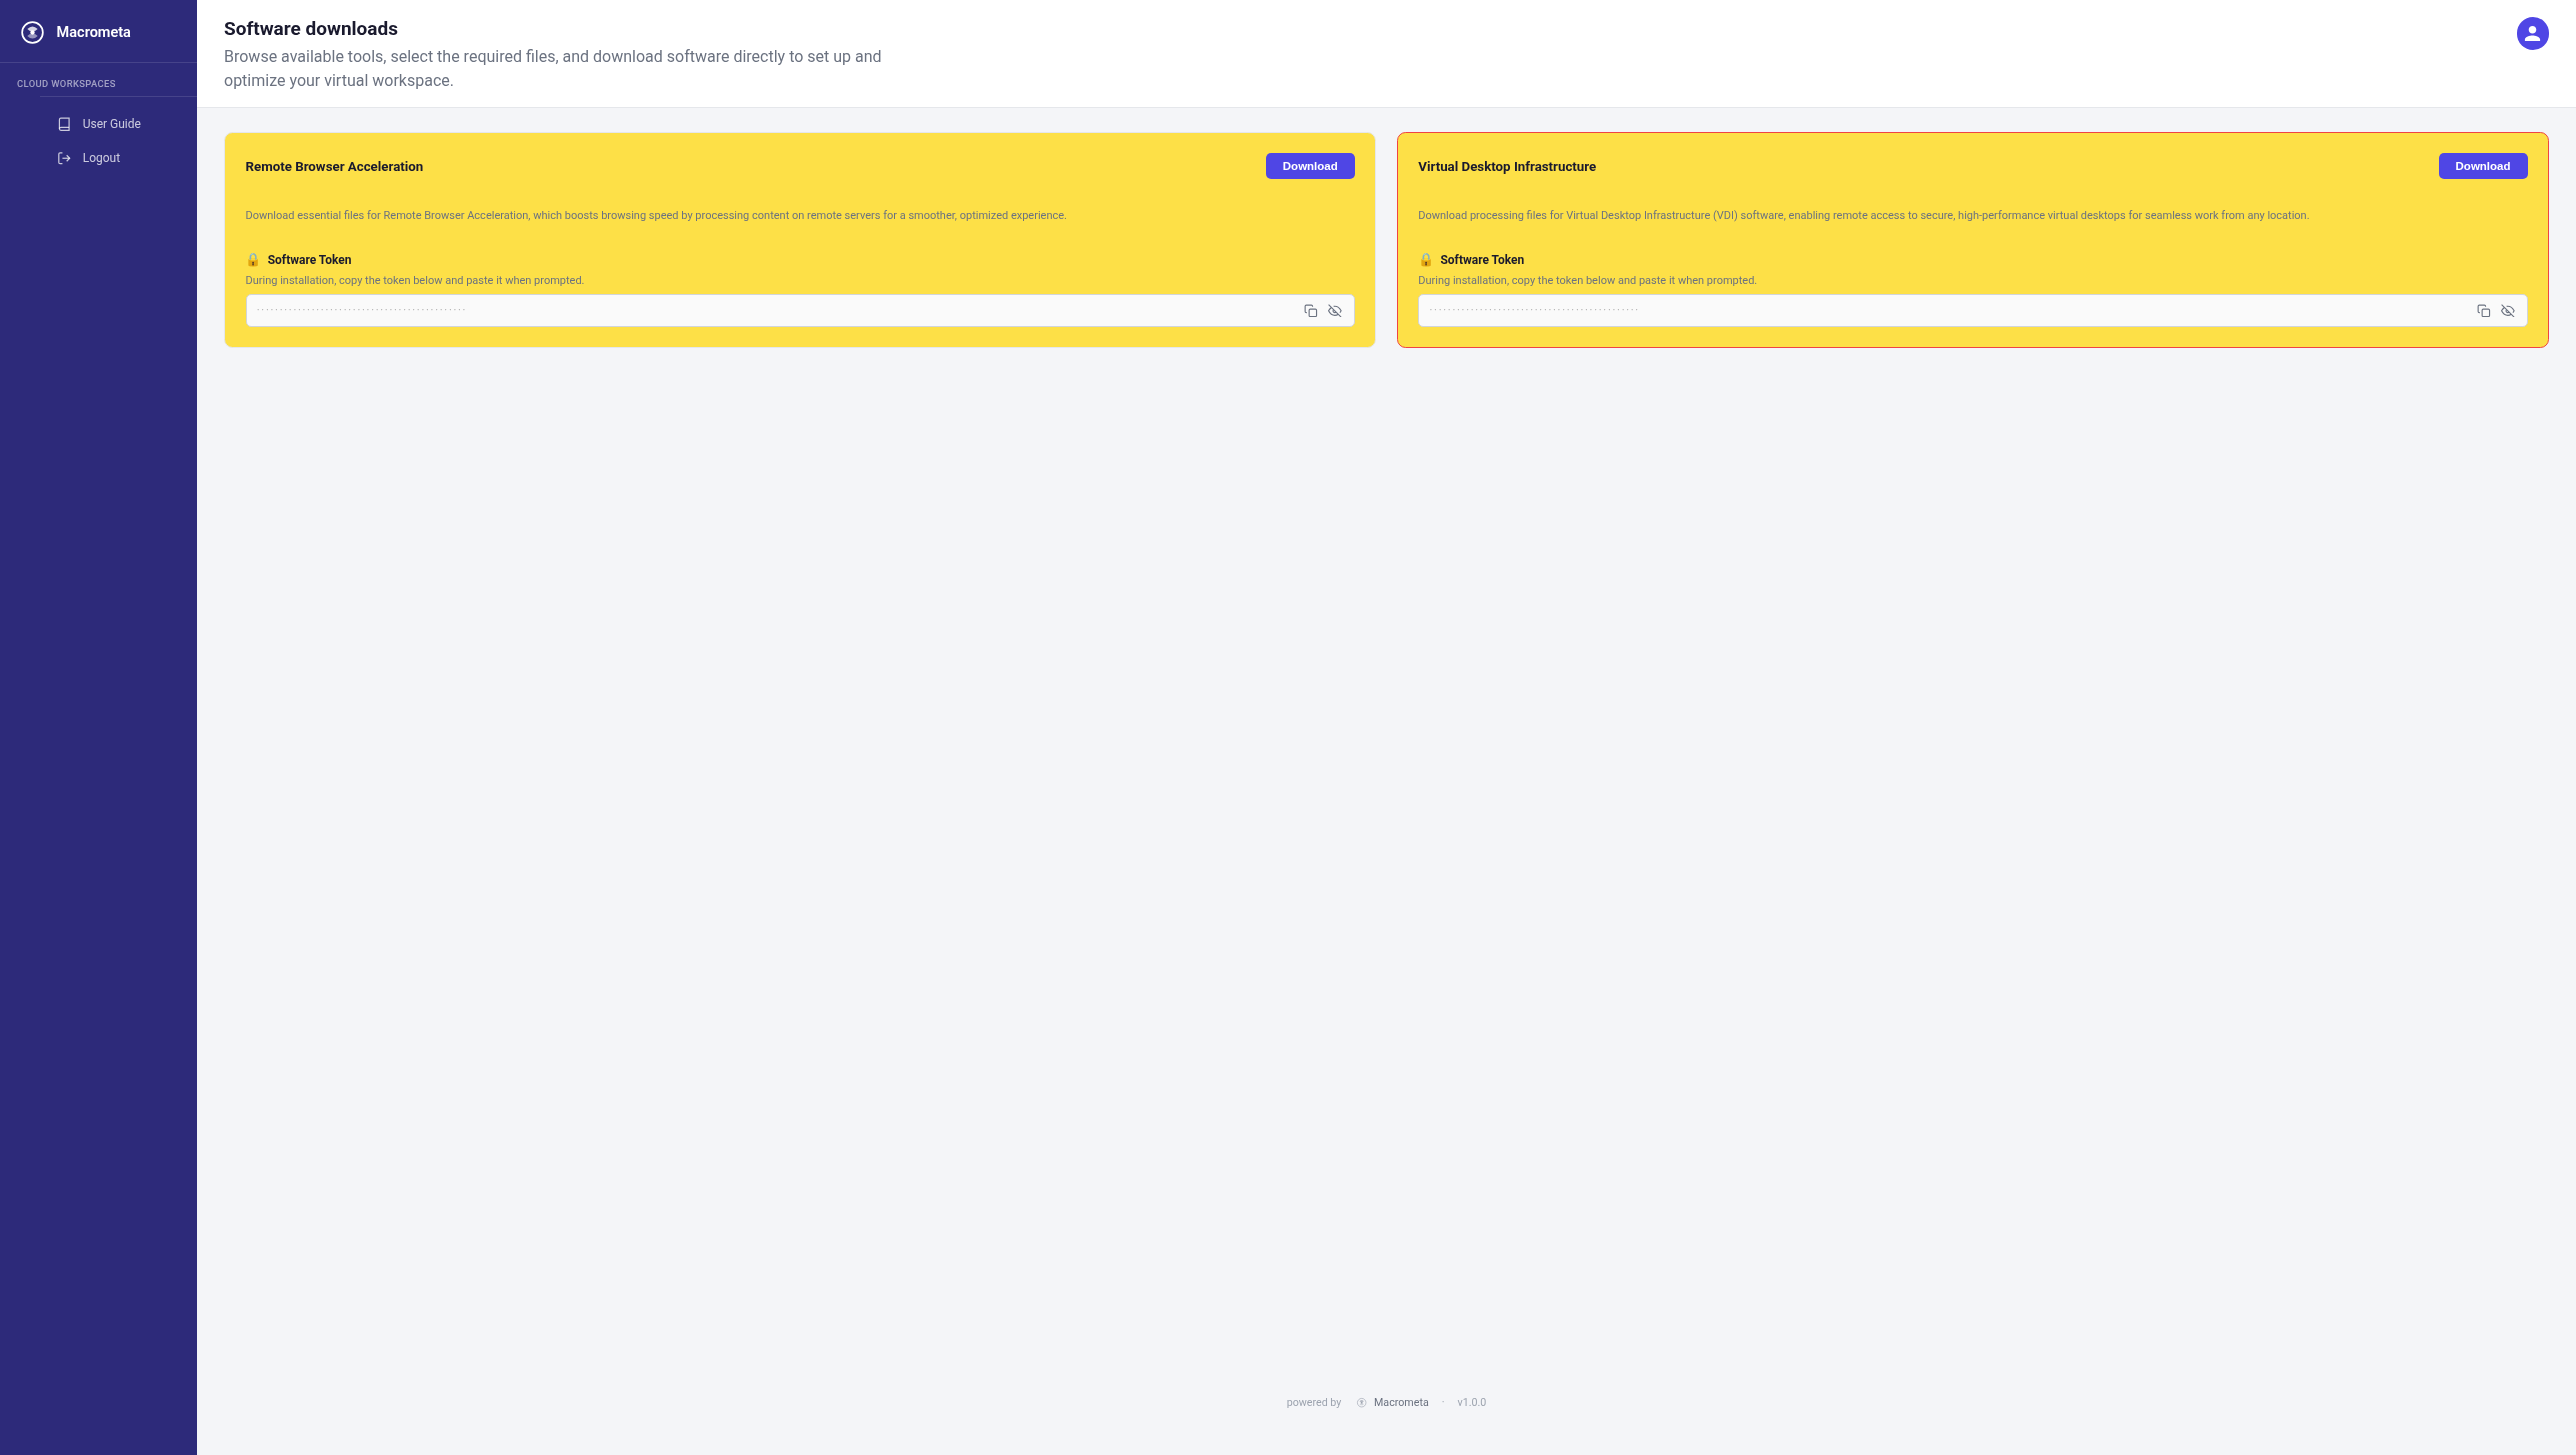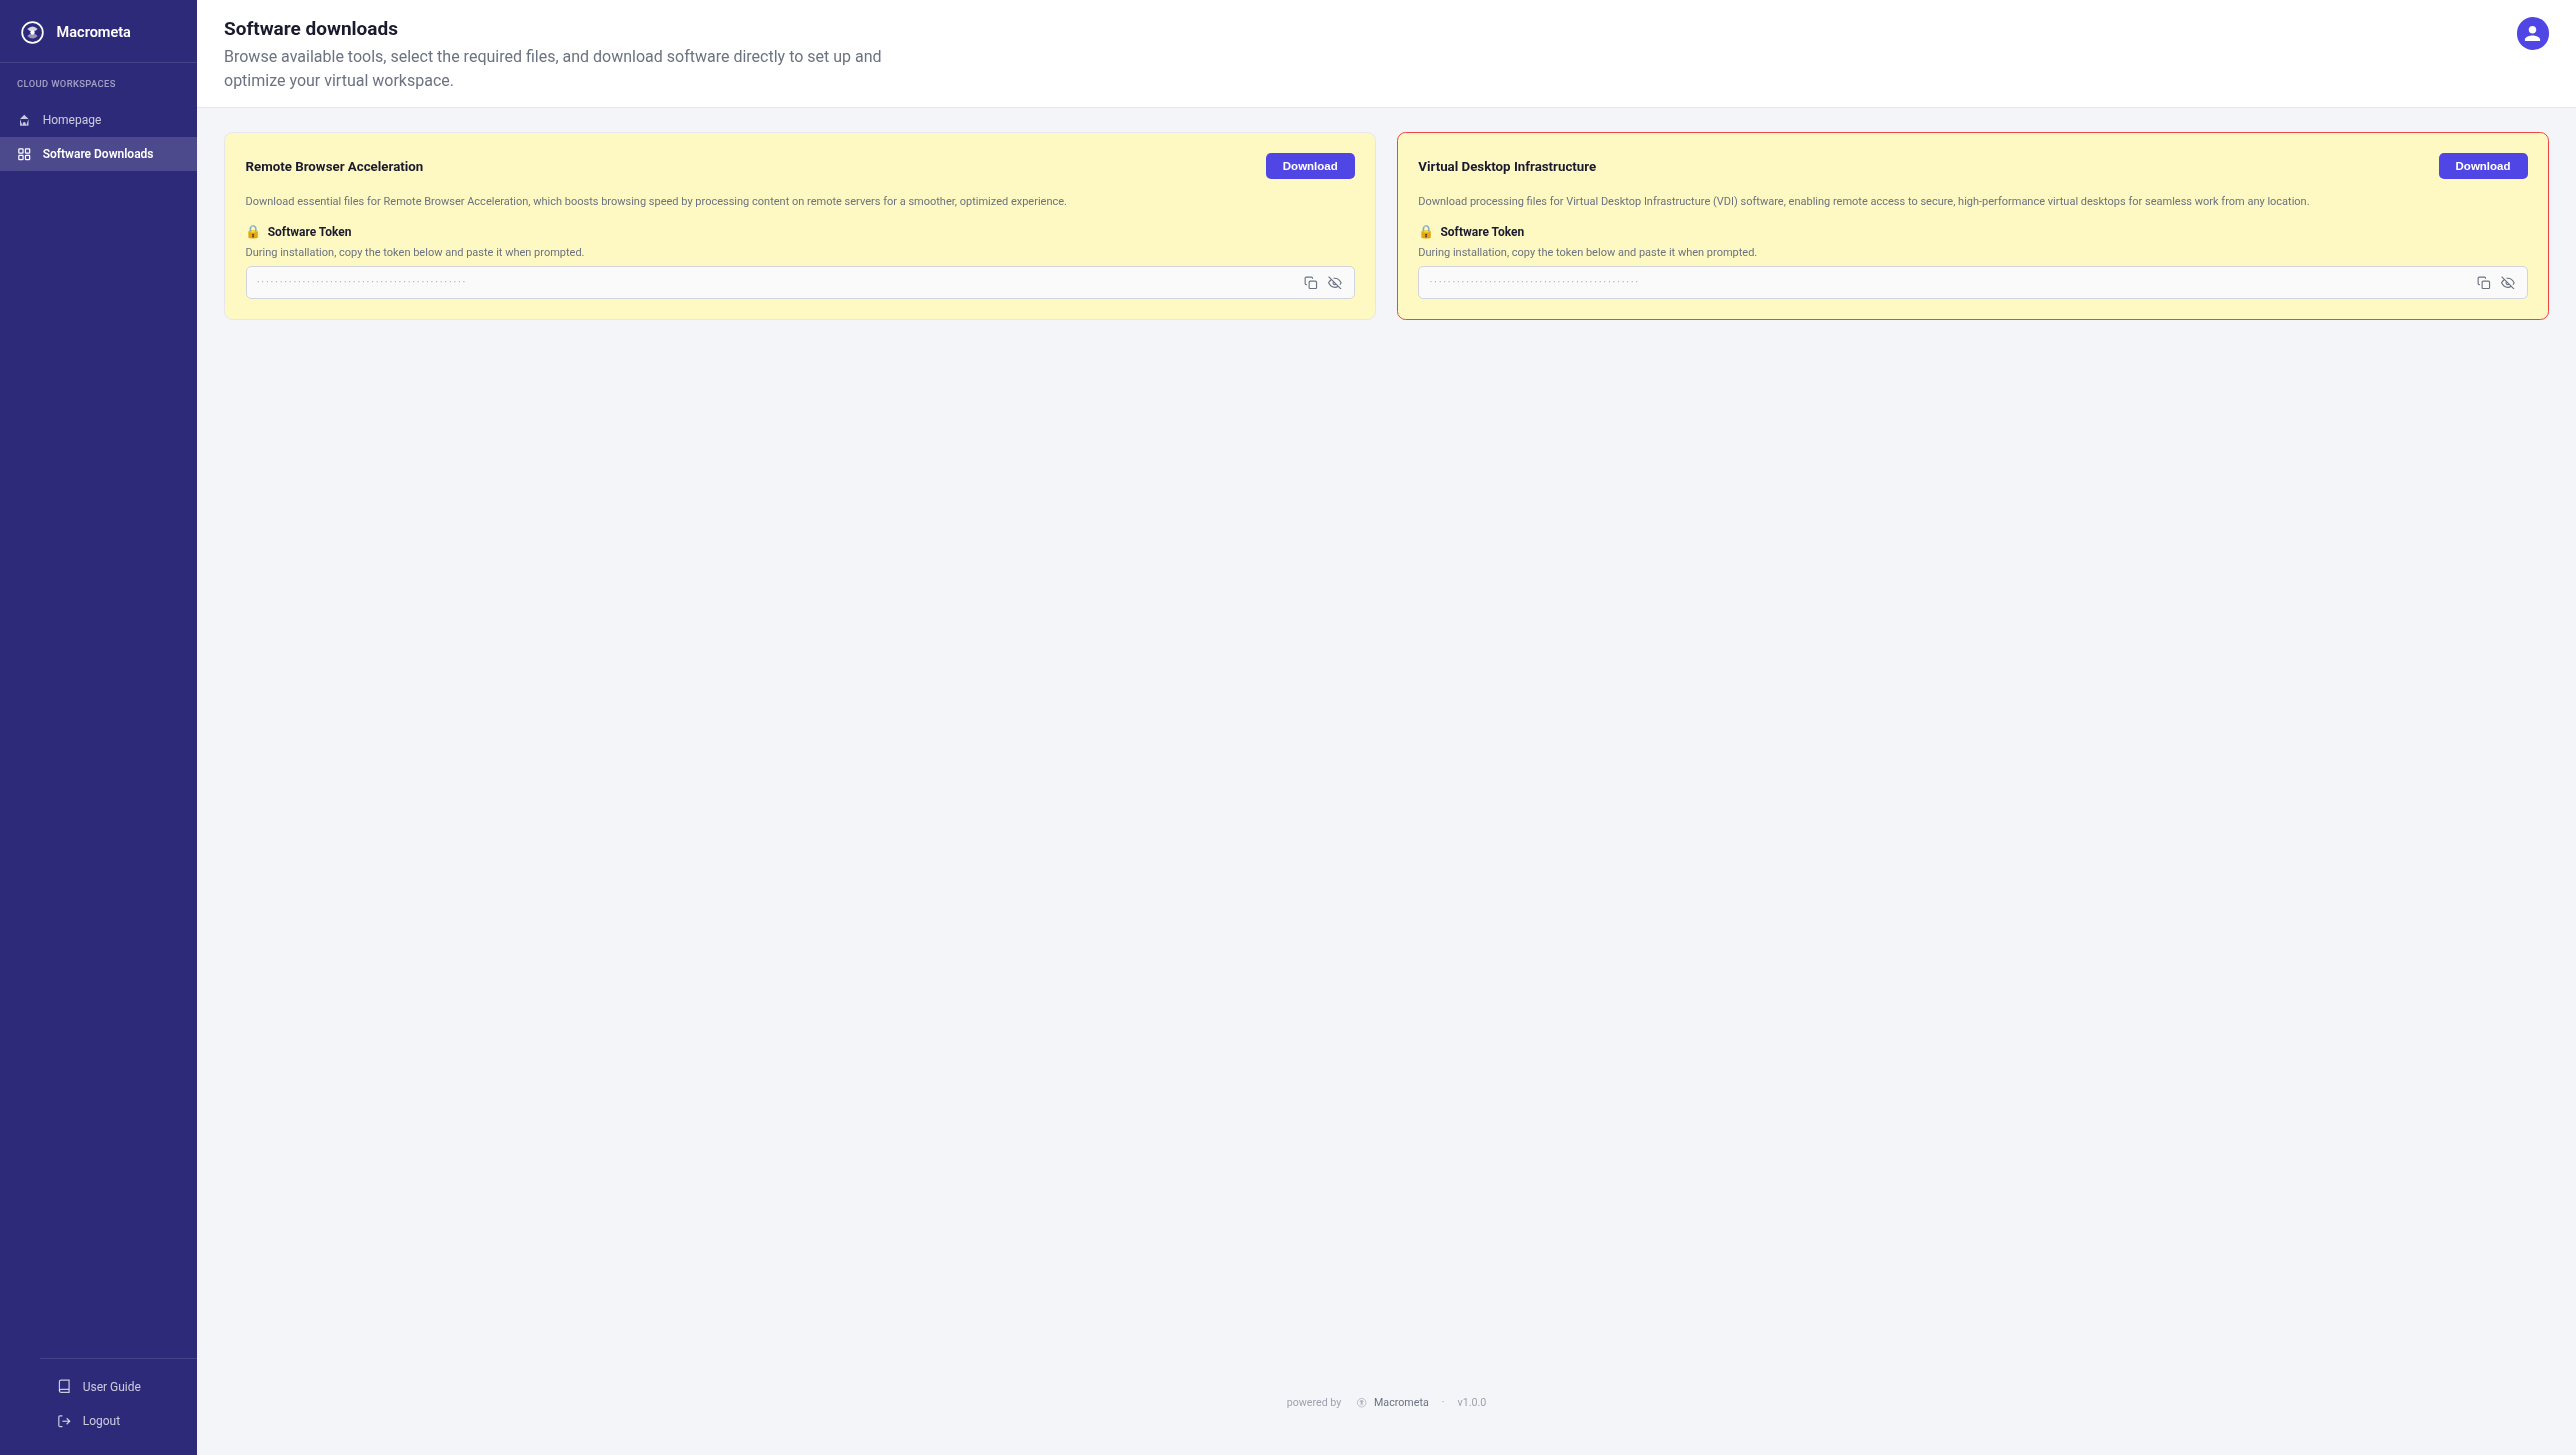--- a/index.html
+++ b/index.html
@@ -139,27 +139,27 @@
 
     
     .cards-grid {
       display: grid;
       grid-template-columns: 1fr 1fr;
       gap: 20.5px;
       margin-bottom: auto;
     }
 
     .card {
-      background: #fef9c3;
+      background: #fde047;
       border-radius: 8.6px;
       border: 0.9px solid #e5e7eb;
       padding: 20.5px;
       display: flex;
       flex-direction: column;
-      gap: 14px;
+      gap: 28px;
     }
 
     .card-header {
       display: flex;
       align-items: center;
       justify-content: space-between;
     }
     .card-title {
       font-size: 13.3px;
       font-weight: 700;
@@ -269,43 +269,20 @@
       <circle cx="18" cy="18" r="12" stroke="white" stroke-width="2" fill="none"></circle>
       <path d="M12 14 Q18 8 24 14 Q18 20 12 14Z" fill="white" opacity="0.8"></path>
       <path d="M12 22 Q18 16 24 22 Q18 28 12 22Z" fill="white" opacity="0.5"></path>
       <circle cx="18" cy="18" r="2.5" fill="white"></circle>
     </svg>
     <span class="sidebar-logo-text">Macrometa</span>
   </div>
 
   <div class="sidebar-section-label">Cloud Workspaces</div>
 
-  <nav class="sidebar-nav">
-
-    <div class="sidebar-item">
-      <span class="sidebar-item-icon">
-        <svg width="14.5" height="14.5" viewBox="0 0 24 24" fill="currentColor" xmlns="http://www.w3.org/2000/svg">
-          <path d="M3 12L5 10M5 10L12 3L19 10M5 10V20C5 20.5523 5.44772 21 6 21H9M19 10L21 12M19 10V20C19 20.5523 18.5523 21 18 21H15M9 21C9 21 9 15 12 15C15 15 15 21 15 21M9 21H15"></path>
-        </svg>
-      </span>
-      <span>Homepage</span>
-    </div>
-
-    <div class="sidebar-item active">
-      <span class="sidebar-item-icon">
-        <svg width="14.5" height="14.5" viewBox="0 0 24 24" fill="none" stroke="currentColor" stroke-width="2" xmlns="http://www.w3.org/2000/svg">
-          <rect x="3" y="3" width="7" height="7" rx="1"></rect>
-          <rect x="14" y="3" width="7" height="7" rx="1"></rect>
-          <rect x="3" y="14" width="7" height="7" rx="1"></rect>
-          <rect x="14" y="14" width="7" height="7" rx="1"></rect>
-        </svg>
-      </span>
-      <span>Software Downloads</span>
-    </div>
-  </nav>
 
   <div class="sidebar-bottom">
 
     <div class="sidebar-item">
       <span class="sidebar-item-icon">
         <svg width="14.5" height="14.5" viewBox="0 0 24 24" fill="none" stroke="currentColor" stroke-width="2">
           <path d="M4 19.5A2.5 2.5 0 0 1 6.5 17H20"></path>
           <path d="M6.5 2H20v20H6.5A2.5 2.5 0 0 1 4 19.5v-15A2.5 2.5 0 0 1 6.5 2z"></path>
         </svg>
       </span>

